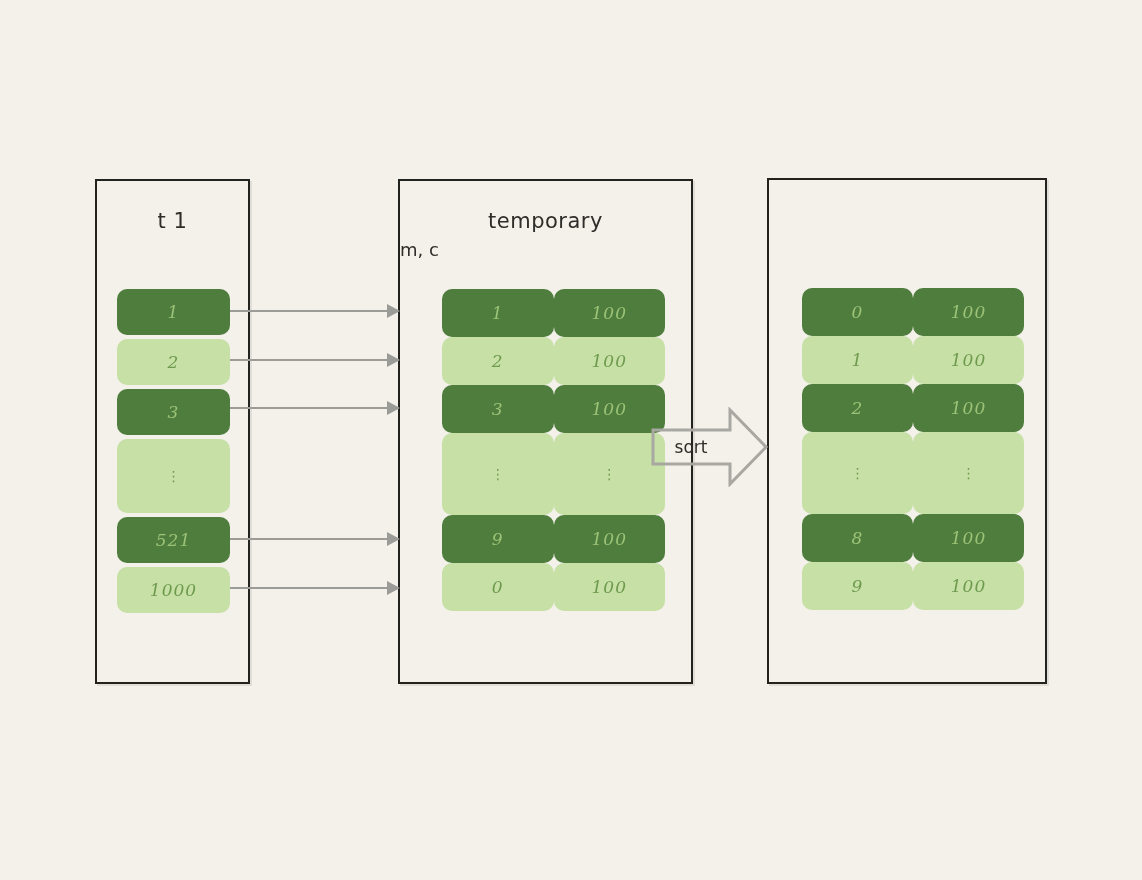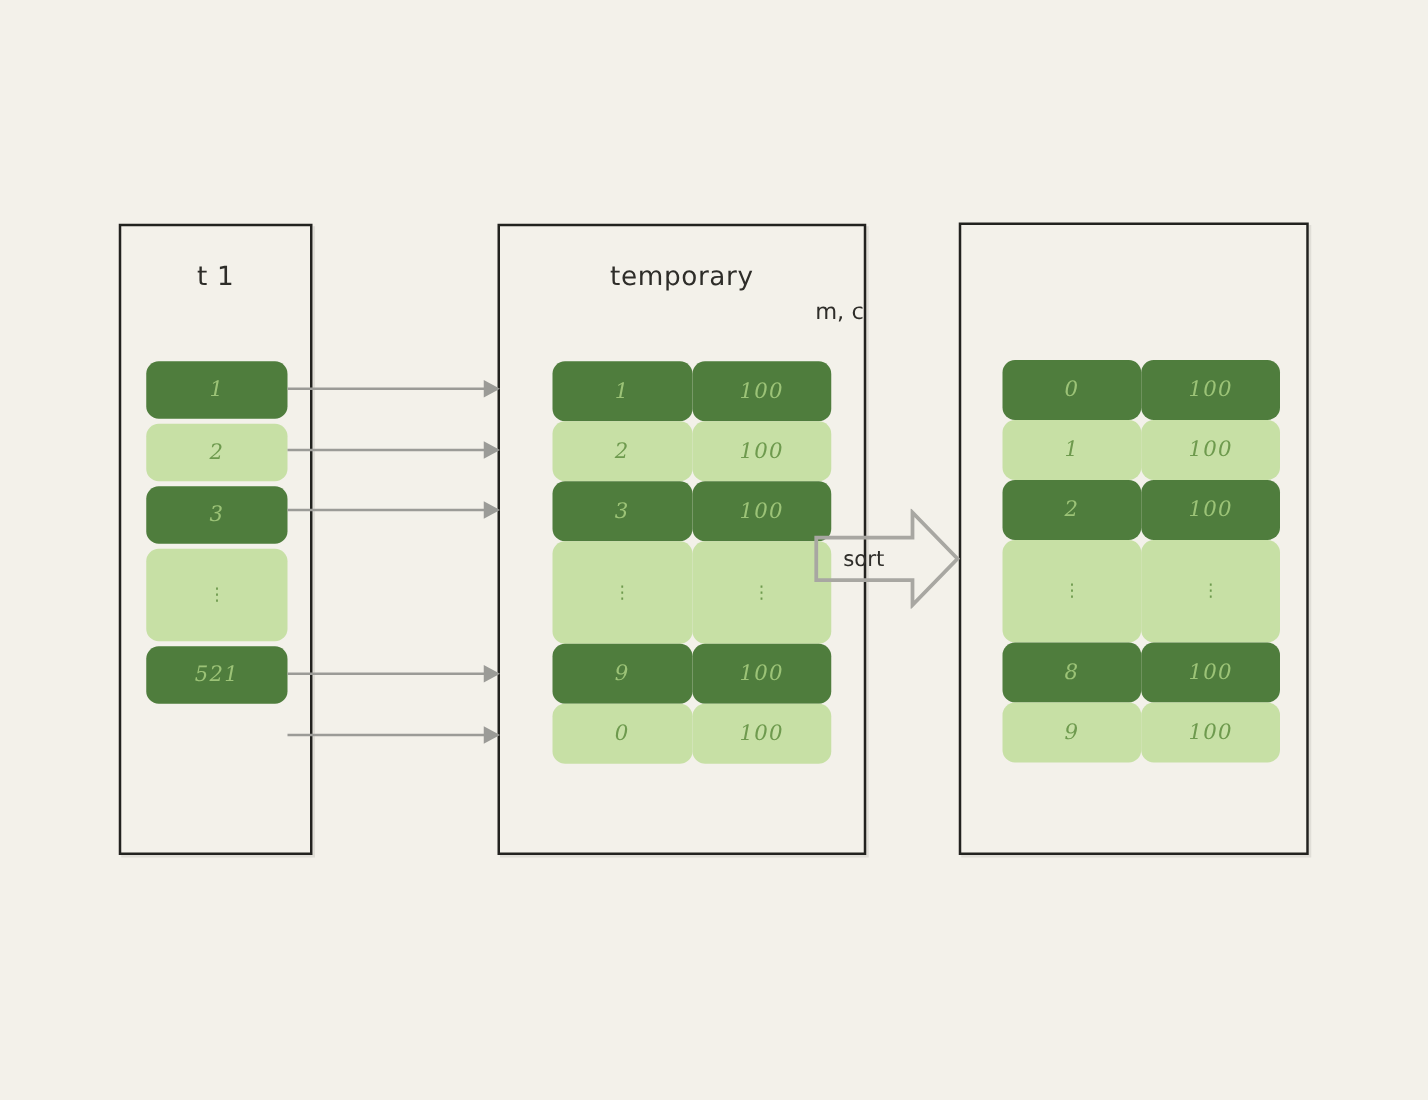--- a/index.html
+++ b/index.html
@@ -19,22 +19,22 @@
   }
   .box-t1{left:95px;top:179px;width:155px;height:505px;}
   .box-temp{left:358px;top:179px;width:295px;height:505px;margin-left:40px;}
   .box-sort{left:767px;top:178px;width:280px;height:506px;}
 
   .box-title{
     margin-top:28px;text-align:center;
     font-size:21px;letter-spacing:0.5px;color:#2e2d29;
   }
   .box-subtitle{
-    margin-top:6px;text-align:right;
-    font-size:18px;color:#2e2d29;padding-left:34px;
+    margin-top:6px;text-align:left;
+    font-size:18px;color:#2e2d29;
   }
 
   
   .rows{position:absolute;}
   .rows-t1{left:20px;top:108px;width:113px;}
   .rows-temp{left:42px;top:108px;width:223px;}
   .rows-sort{left:33px;top:108px;width:222px;}
 
   
   .row1{
@@ -98,20 +98,23 @@
         </div>
       <div class="row1 dark">
           <span class="num on-dark">3</span>
         </div>
       <div class="row1 light tall">
           <span class="num on-light dotsy">⋮</span>
         </div>
       <div class="row1 dark">
           <span class="num on-dark">521</span>
         </div>
+      <div class="row1 light">
+          <span class="num on-light">1000</span>
+        </div>
     </div>
   </div>
 
   <div class="box box-temp">
     <div class="box-title">temporary</div>
     <div class="box-subtitle">m, c</div>
     <div class="rows rows-temp">
       <div class="row2">
         <div class="cell dark">
             <span class="num on-dark">1</span>

